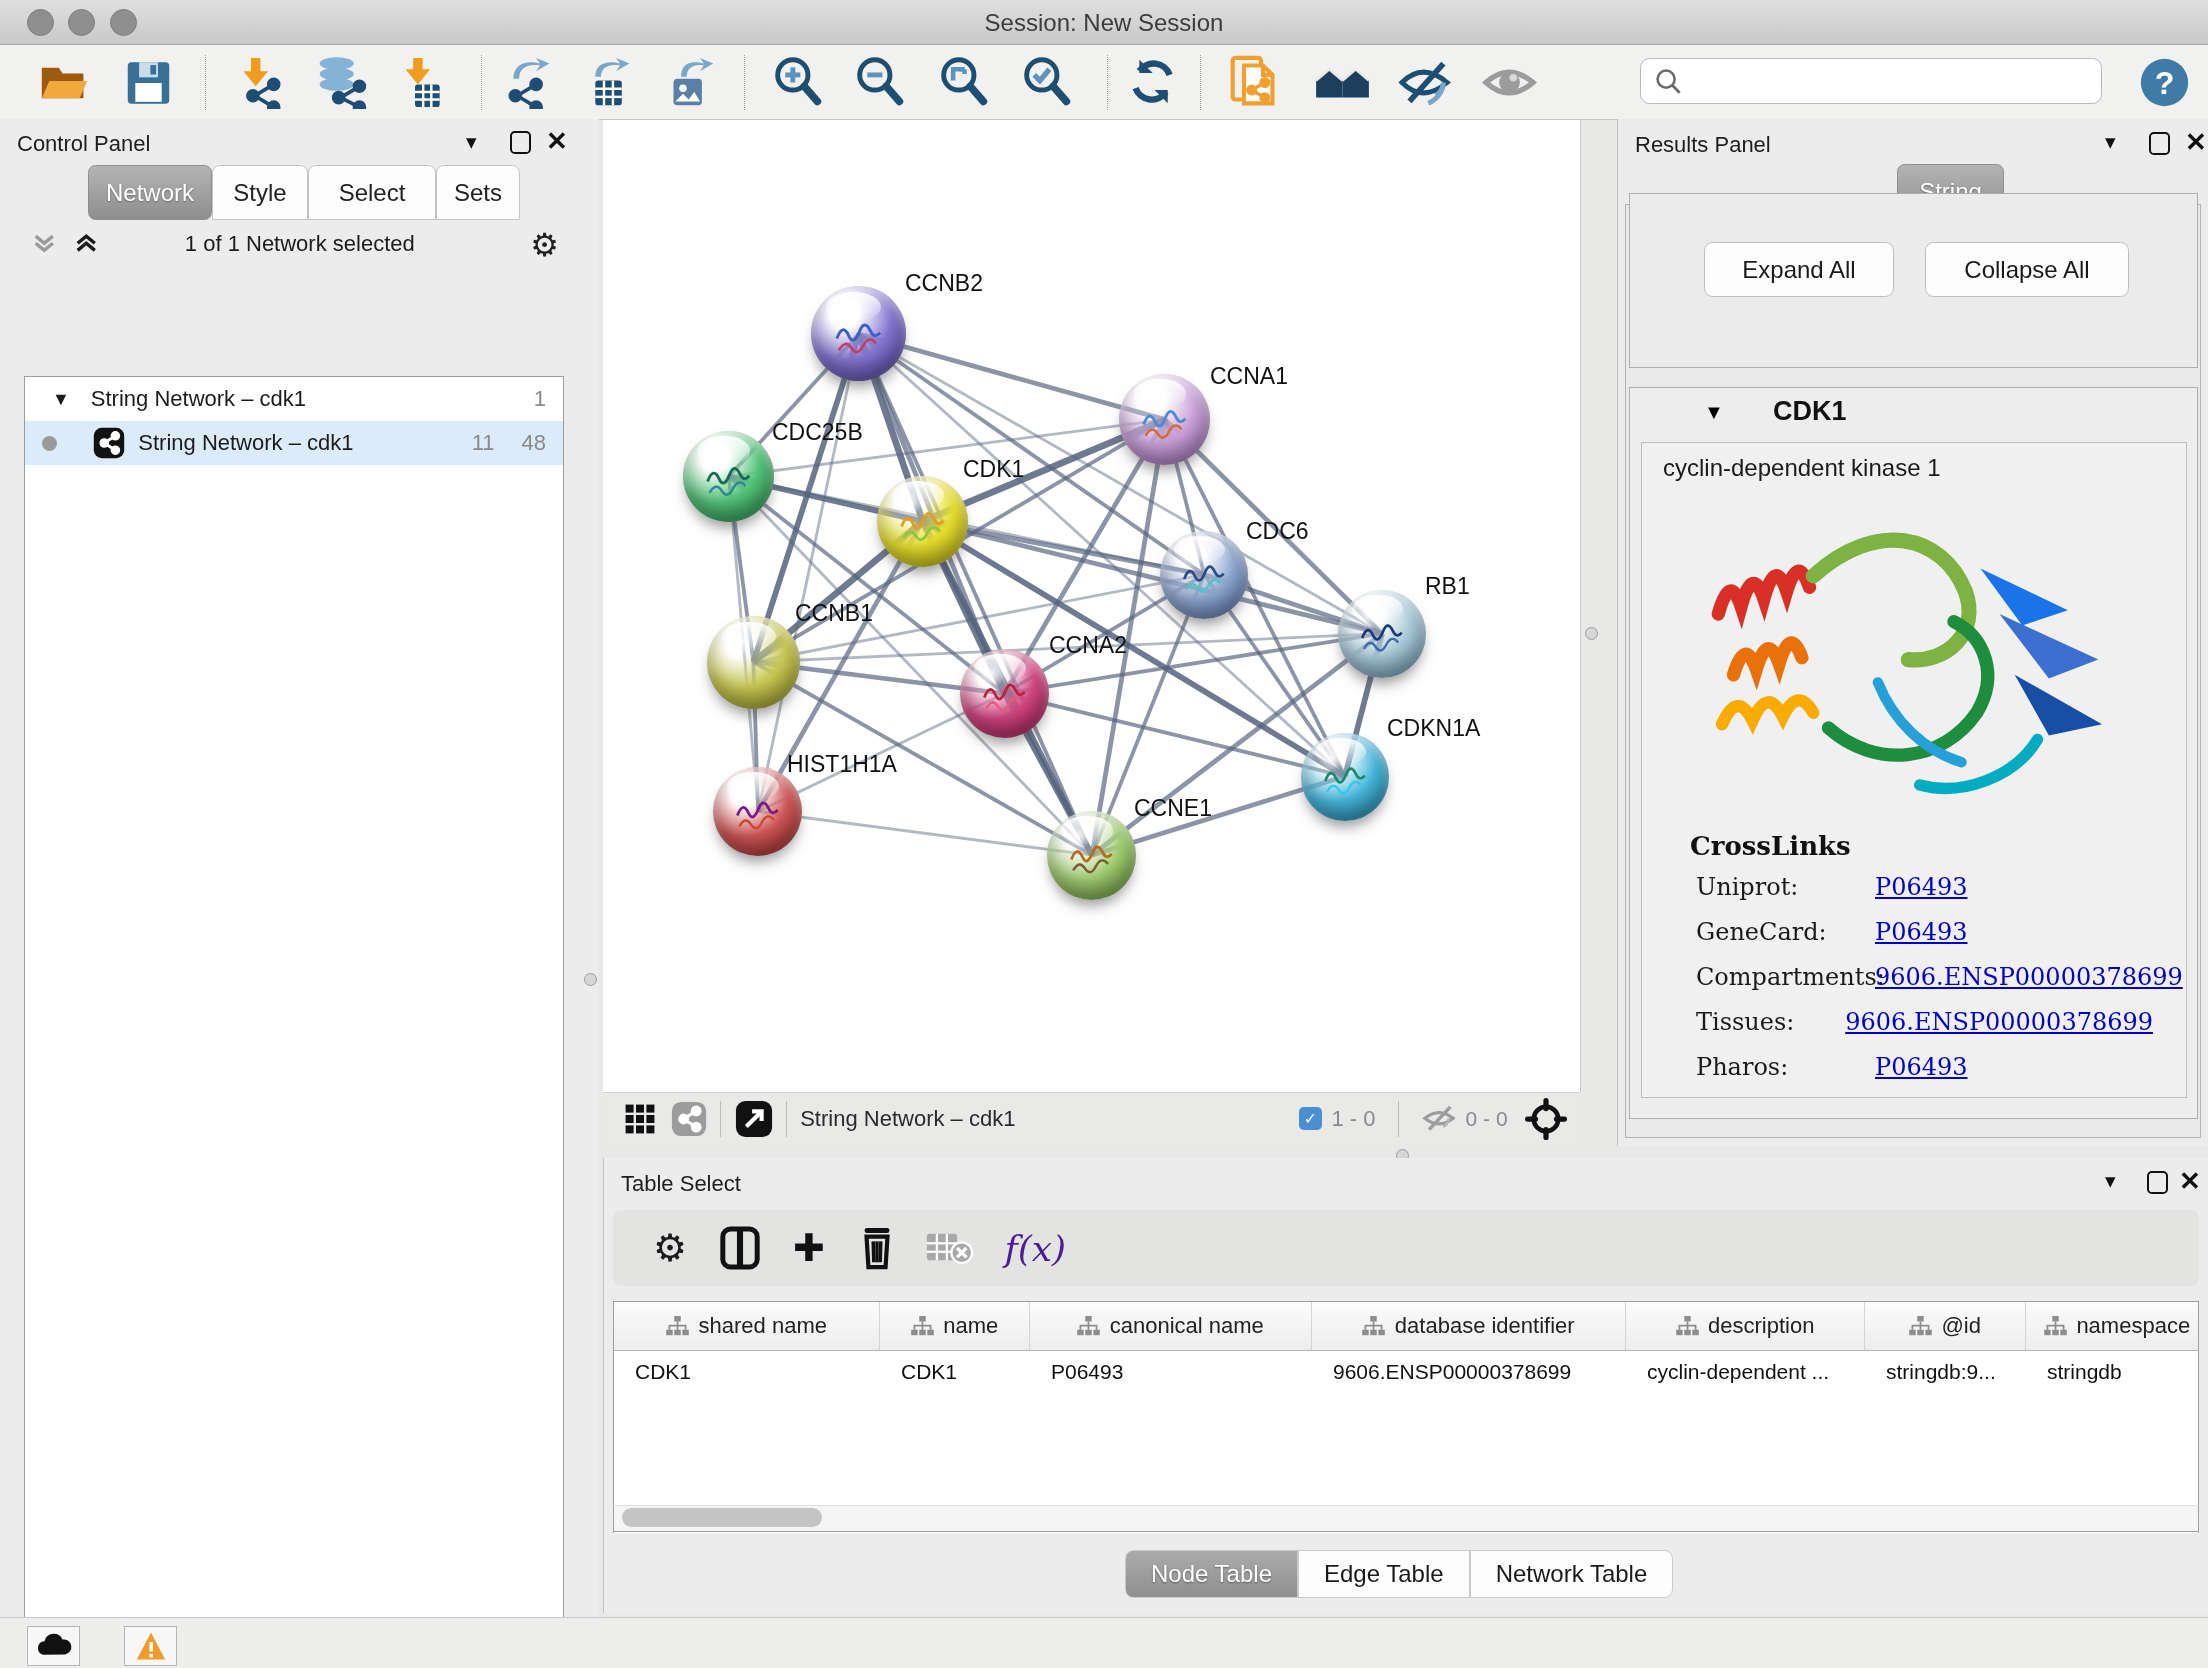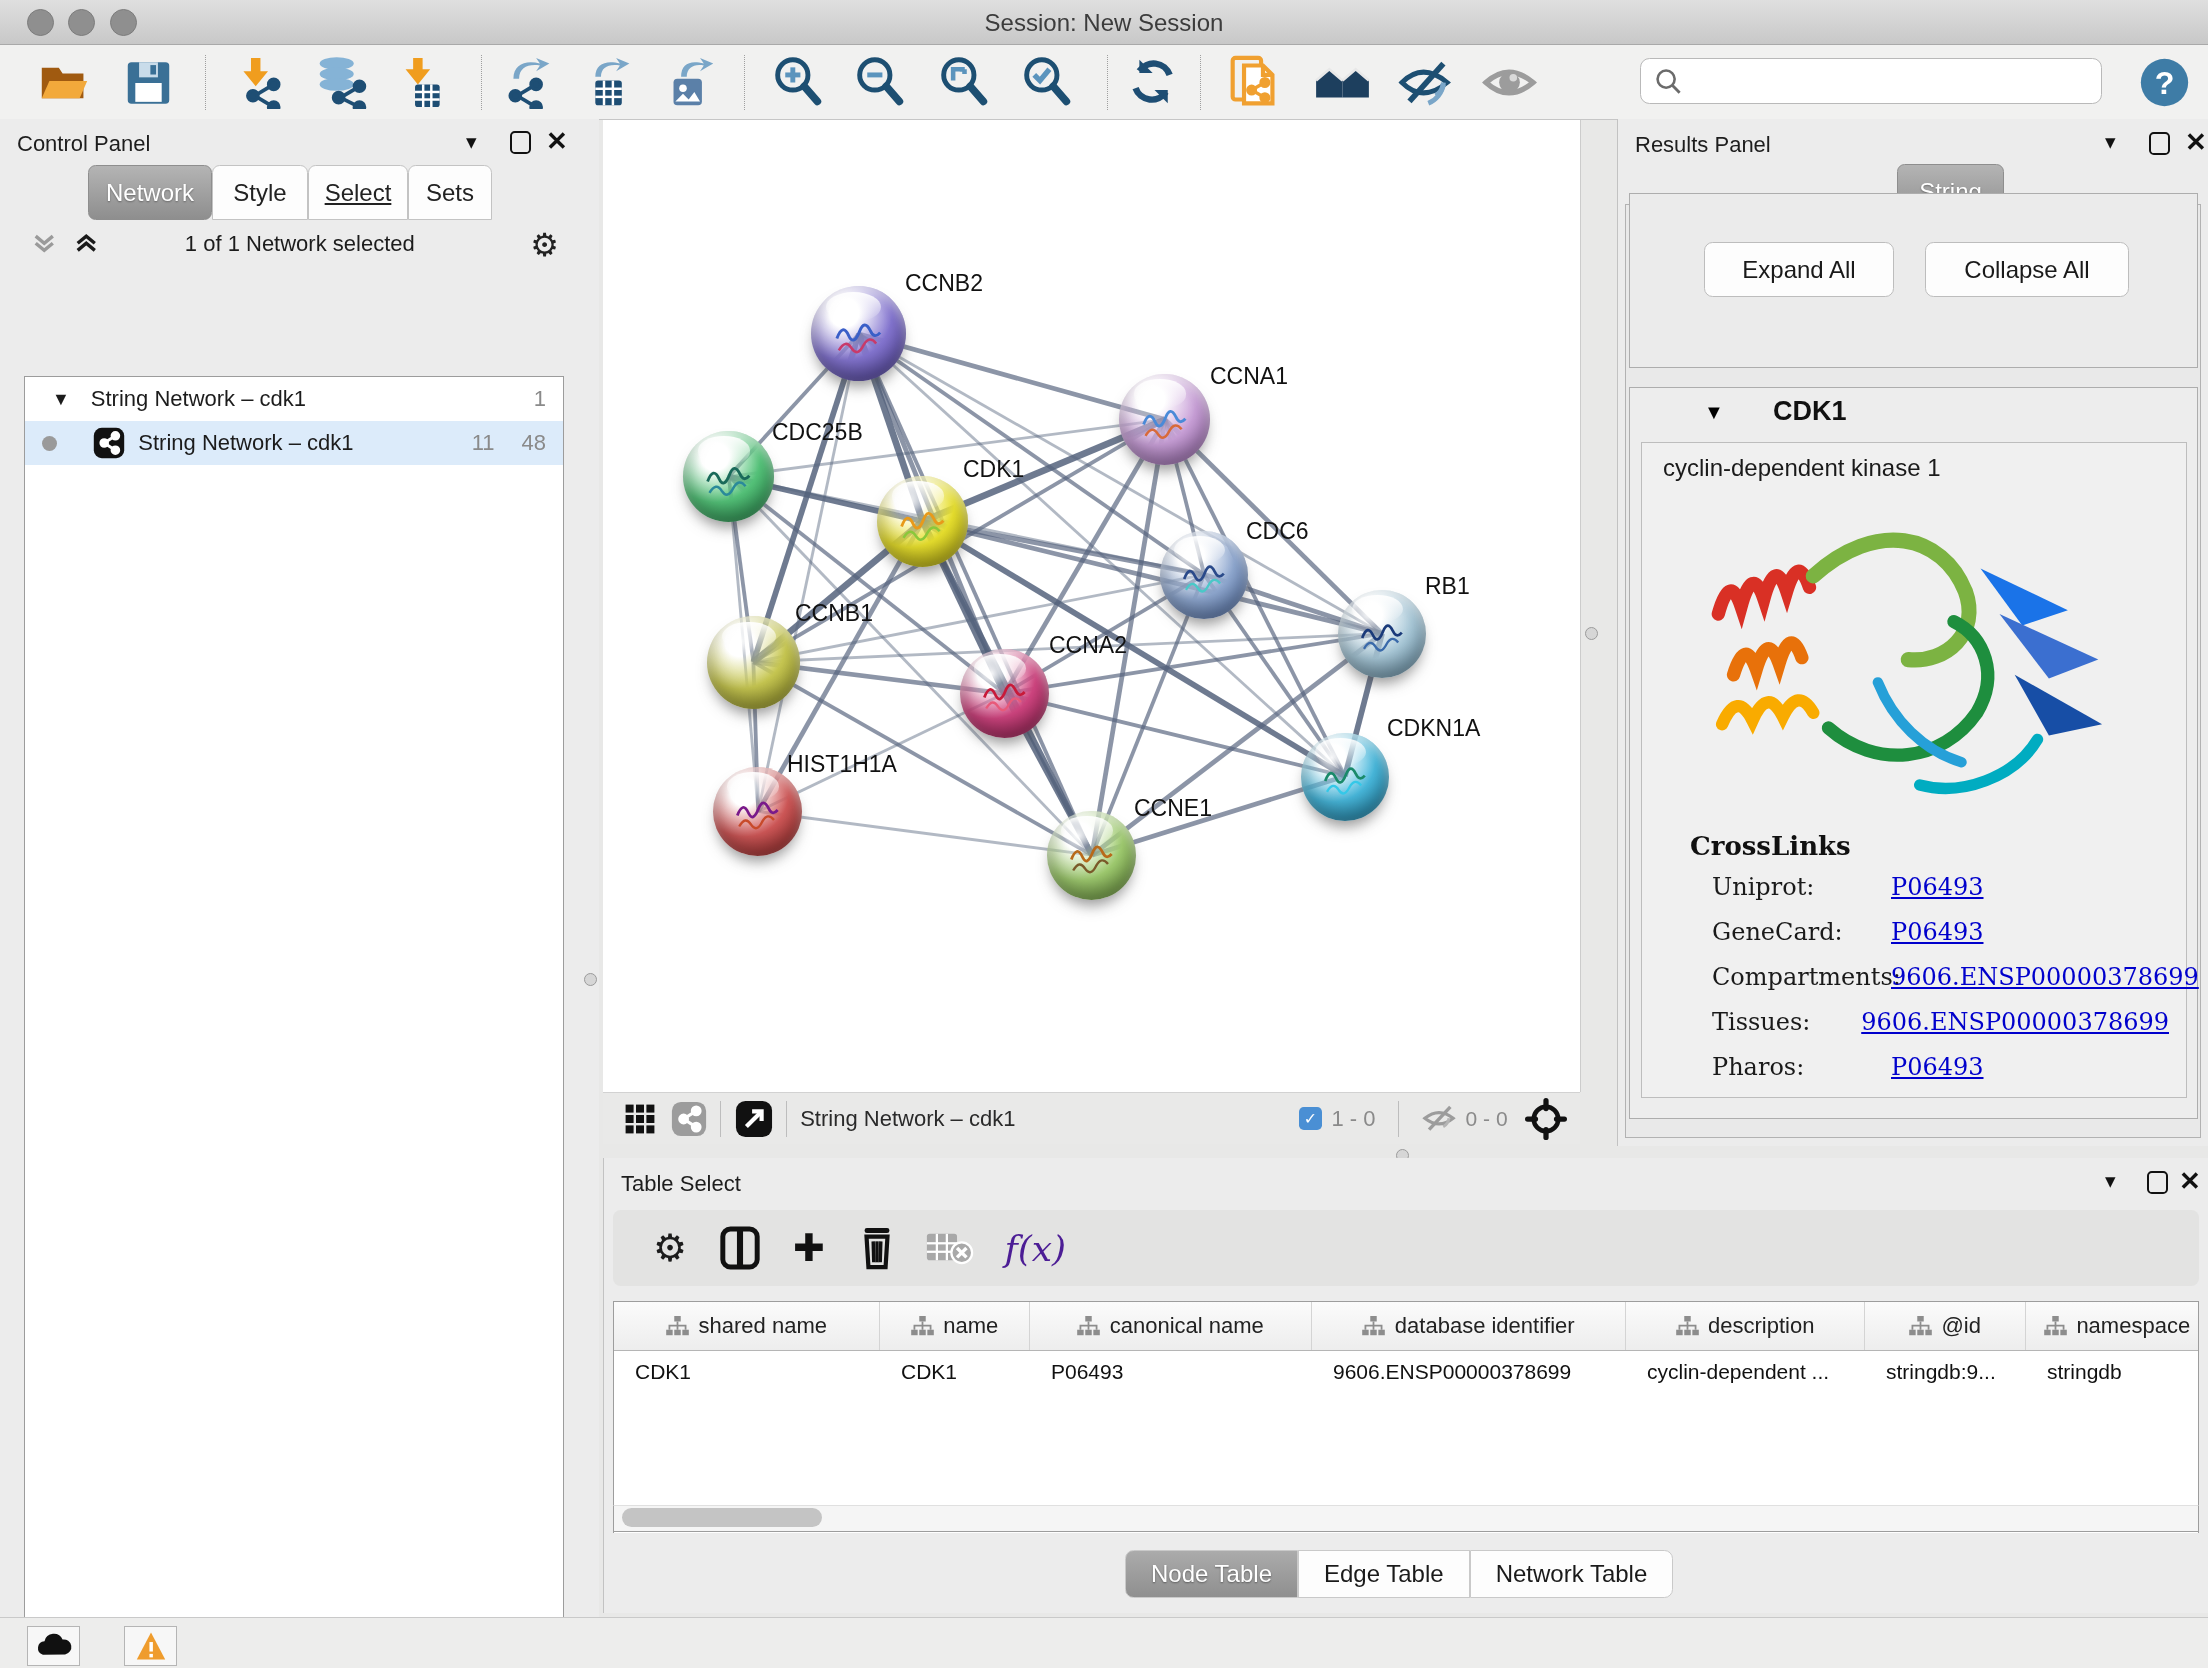--- a/index.html
+++ b/index.html
@@ -296,21 +296,21 @@
 
   <div class="abs" style="left:0;top:119px;width:599px;height:1498px;background:#ececec;">
     <div class="abs panel-title" style="left:17px;top:12.4px;">Control Panel</div>
     <div class="abs pt-caret" style="left:466px;top:10.5px;">▾</div>
     <div class="abs pt-box" style="left:510px;top:12.4px;"></div>
     <div class="abs pt-x" style="left:546px;top:11.4px;">✕</div>
 
     <div class="abs" style="left:88px;top:46px;display:flex;" id="ctl-tabs">
         <div class="tab active" style="width: 124px;">Network</div>
         <div class="tab" style="width: 96px;">Style</div>
-        <div class="tab" style="width: 100px; text-decoration: underline;">Select</div>
+        <div class="tab" style="width: 128px;">Select</div>
         <div class="tab" style="width: 84px;">Sets</div>
       </div>
 
     <div class="abs" style="left:13.3px;top:99px;width:573px;height:1484px;">
       <div class="abs" style="left:17px;top:11.4px;">
         <svg width="28.5" height="28.5" viewBox="0 0 20 20">
             <g fill="none" stroke="#9a9a9a" stroke-width="2.4">
               <path d="M4,5 l6,5 6,-5"></path>
               <path d="M4,10 l6,5 6,-5"></path>
             </g>
@@ -579,21 +579,21 @@
           <path d="M70,120 C95,142 130,138 148,112 C160,92 152,72 136,64" stroke="#1e8e3e" stroke-width="7"></path>
           <path d="M150,36 L196,58 L172,66 Z" fill="#1a73e8" stroke="none"></path>
           <path d="M160,60 L212,84 L186,94 Z" fill="#3b6fd0" stroke="none"></path>
           <path d="M168,92 L214,118 L186,124 Z" fill="#174ea6" stroke="none"></path>
           <path d="M118,150 C140,156 168,146 180,126" stroke="#00acc1" stroke-width="6"></path>
           <path d="M96,96 C104,116 120,132 140,138" stroke="#26a0d8" stroke-width="5.5"></path>
         </g>
       </svg>
     </div>
     <div class="abs serif" style="left:48px;top:388px;font-size:26px;font-weight:bold;color:#111;">CrossLinks</div>
-    <div class="abs serif" id="crosslinks-rows" style="left:70px;top:430px;width:457px;">
+    <div class="abs serif" id="crosslinks-rows" style="left:54px;top:430px;width:457px;">
         <div style="display: flex; margin-bottom: 17px;">
           <span class="xlabel serif" style="width: 179px;">Uniprot:</span>
           <span class="xlink serif">P06493</span>
         </div>
         <div style="display: flex; margin-bottom: 17px;">
           <span class="xlabel serif" style="width: 179px;">GeneCard:</span>
           <span class="xlink serif">P06493</span>
         </div>
         <div style="display: flex; margin-bottom: 17px;">
           <span class="xlabel serif" style="width: 179px;">Compartments:</span>

